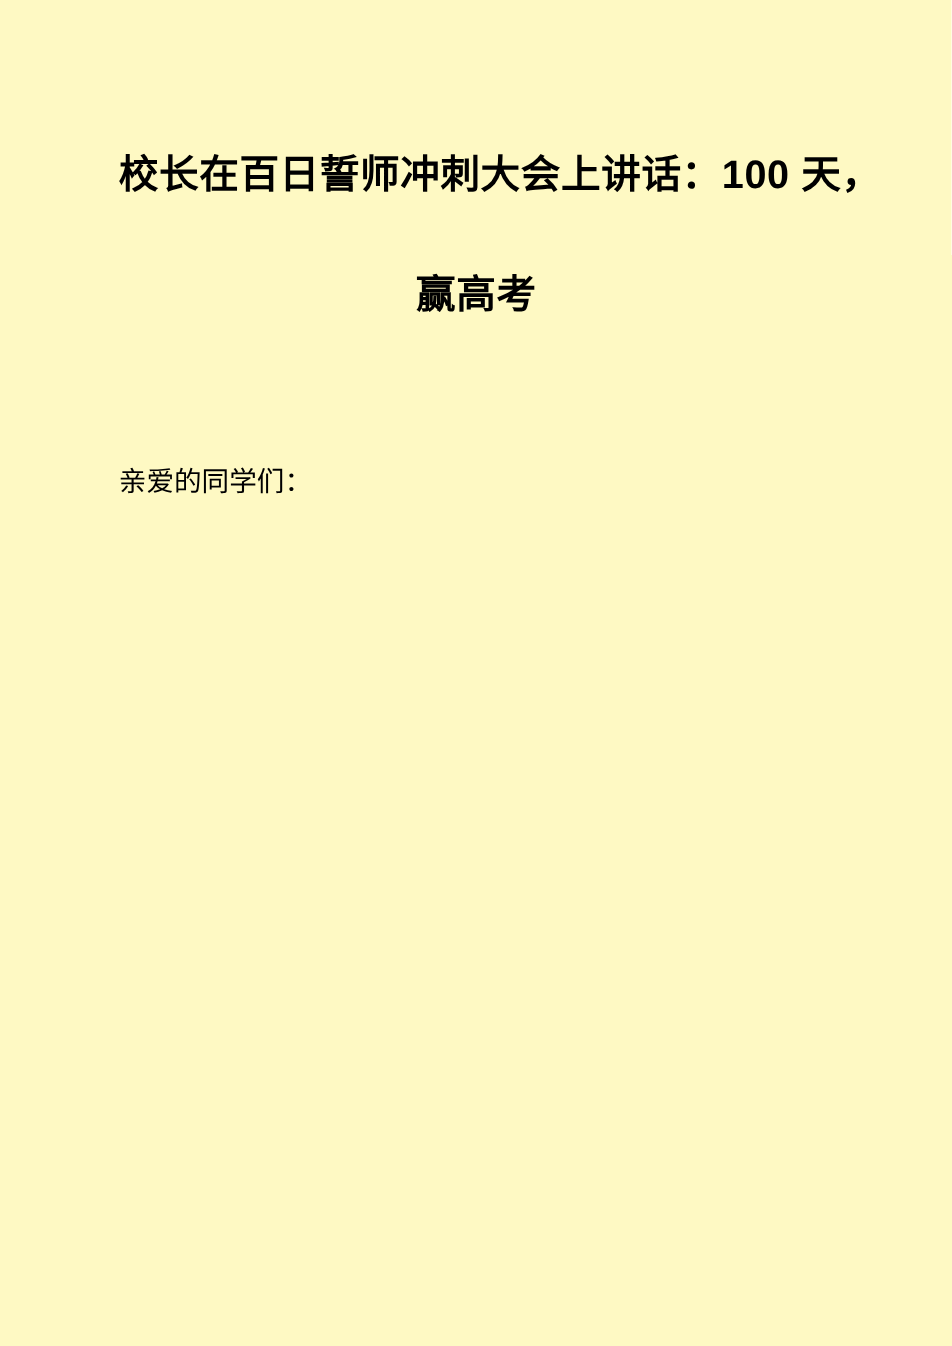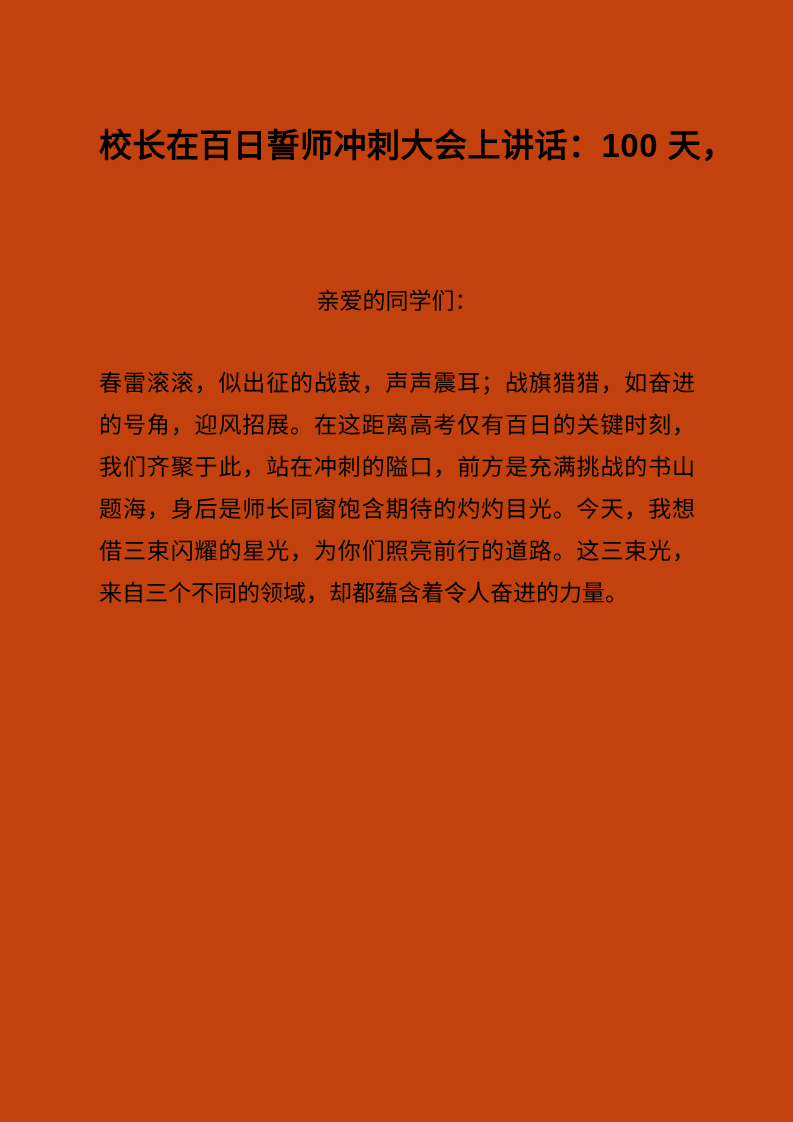--- a/index.html
+++ b/index.html
@@ -5,21 +5,21 @@
   html, body {
     margin: 0;
     padding: 0;
     background: #ffffff;
   }
   .page {
     position: relative;
     width: 793px;
     height: 1122px;
     margin: 0 auto;
-    background: #c2410c;
+    background: #fef9c3;
     overflow: hidden;
     box-sizing: border-box;
     font-family: "Liberation Sans", "DejaVu Sans", sans-serif;
     color: #000000;
   }
   .content {
     margin: 0 98px 0 99px; 
   }
   .doc-title {
     margin-top: 96px;
@@ -30,41 +30,41 @@
     letter-spacing: 0.5px;
     color: #000000;
   }
   .doc-title .title-line {
     white-space: nowrap;
   }
   .greeting {
     margin-top: 84px;
     font-size: 23px;
     line-height: 42px;
-    text-align: center;
+    text-align: left;
   }
   .para {
     font-size: 23px;
     line-height: 42px;
     text-align: justify;
     text-justify: inter-ideograph;
     margin: 0;
   }
   .para-1 { margin-top: 40px; }
   .para-2 { margin-top: 42px; }
 </style>
 </head>
 <body>
 
 <div class="page">
   <div class="content">
 
     <h1 class="doc-title">
       <div class="title-line">校长在百日誓师冲刺大会上讲话：100 天，</div>
+      <div class="title-line">赢高考</div>
     </h1>
 
     <p class="greeting">亲爱的同学们：</p>
 
-    <p class="para para-1">春雷滚滚，似出征的战鼓，声声震耳；战旗猎猎，如奋进的号角，迎风招展。在这距离高考仅有百日的关键时刻，我们齐聚于此，站在冲刺的隘口，前方是充满挑战的书山题海，身后是师长同窗饱含期待的灼灼目光。今天，我想借三束闪耀的星光，为你们照亮前行的道路。这三束光，来自三个不同的领域，却都蕴含着令人奋进的力量。</p>
 
 
   </div>
 </div>
 
 </body></html>

